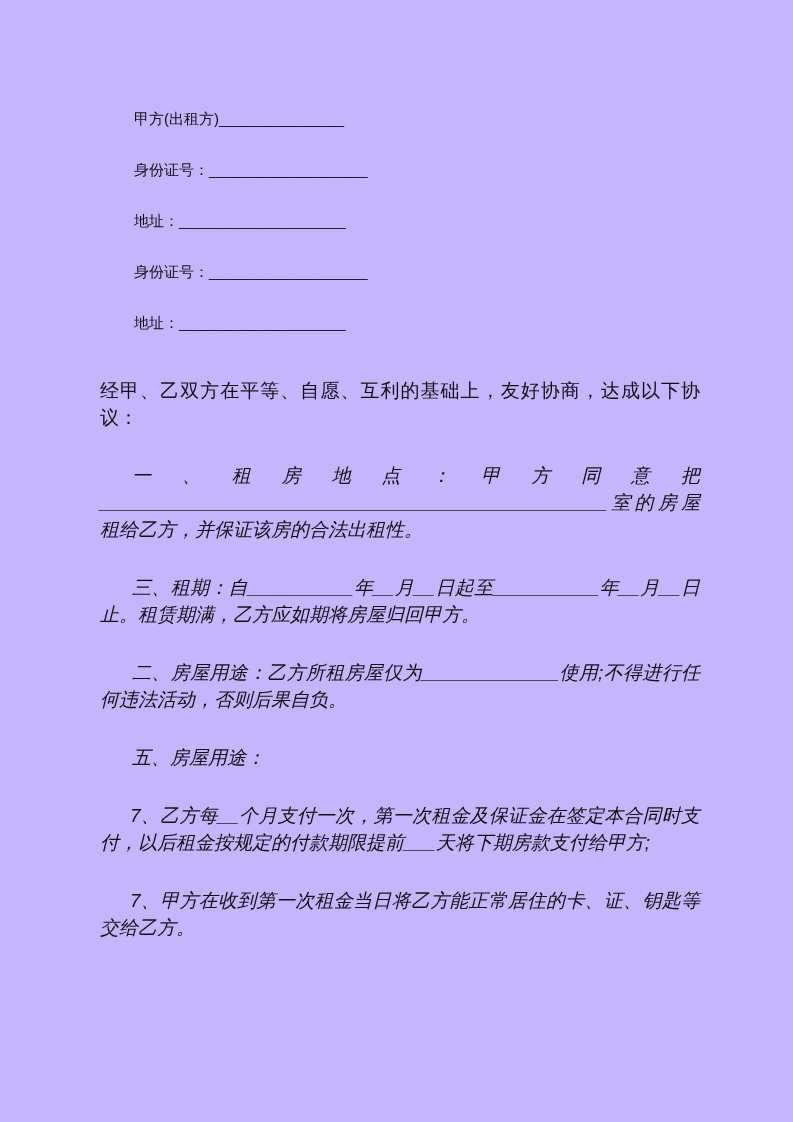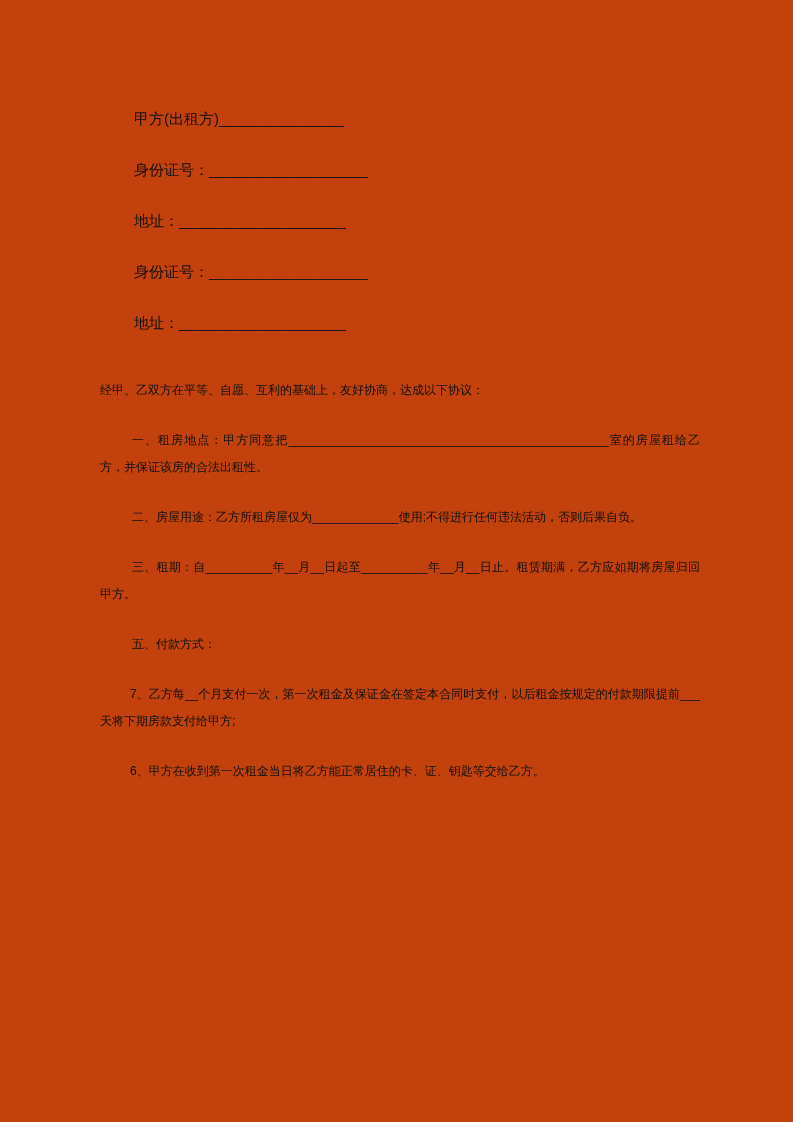--- a/index.html
+++ b/index.html
@@ -9,21 +9,21 @@
   }
   body {
     font-family: "Liberation Sans", "DejaVu Sans", sans-serif;
     color: #000000;
   }
   .page {
     position: relative;
     width: 793px;
     height: 1122px;
     margin: 0 auto;
-    background: #c2410c;
+    background: #c4b5fd;
     box-sizing: border-box;
     overflow: hidden;
   }
   .content {
     position: absolute;
     left: 100px;
     top: 108px;
     width: 600px;
   }
   
@@ -31,55 +31,55 @@
     height: 51px;
     padding-left: 34px;
     font-size: 15px;
     line-height: 22px;
     color: #111111;
     white-space: pre;
   }
   .para {
     margin-top: 6px;
     margin-bottom: 6px;
-    font-size: 12px;
+    font-size: 19px;
     line-height: 27px;
     color: #111111;
     text-align: justify;
   }
   .para.indent {
     text-indent: 32px;
   }
   .para.indent2 {
     text-indent: 30px;
   }
-  .gap-md { margin-top: 23px; }
+  .gap-md { margin-top: 31px; font-style: italic; }
   .gap-sm { margin-top: 14px; }
 </style>
 </head>
 <body>
 
 <div class="page">
   <div class="content">
 
     <div class="party-row">甲方(出租方)_______________</div>
     <div class="party-row">身份证号：___________________</div>
     <div class="party-row">地址：____________________</div>
     <div class="party-row">身份证号：___________________</div>
     <div class="party-row">地址：____________________</div>
 
     <p class="para gap-sm">经甲、乙双方在平等、自愿、互利的基础上，友好协商，达成以下协议：</p>
 
     <p class="para indent gap-md">一、租房地点：甲方同意把________________________________________________室的房屋租给乙方，并保证该房的合法出租性。</p>
 
+    <p class="para indent gap-md">三、租期：自__________年__月__日起至__________年__月__日止。租赁期满，乙方应如期将房屋归回甲方。</p>
+
     <p class="para indent gap-md">二、房屋用途：乙方所租房屋仅为_____________使用;不得进行任何违法活动，否则后果自负。</p>
 
-    <p class="para indent gap-md">三、租期：自__________年__月__日起至__________年__月__日止。租赁期满，乙方应如期将房屋归回甲方。</p>
 
-
-    <p class="para indent gap-md">五、付款方式：</p>
+    <p class="para indent gap-md">五、房屋用途：</p>
 
     <p class="para indent2 gap-md">7、乙方每__个月支付一次，第一次租金及保证金在签定本合同时支付，以后租金按规定的付款期限提前___天将下期房款支付给甲方;</p>
 
-    <p class="para indent2 gap-md">6、甲方在收到第一次租金当日将乙方能正常居住的卡、证、钥匙等交给乙方。</p>
+    <p class="para indent2 gap-md">7、甲方在收到第一次租金当日将乙方能正常居住的卡、证、钥匙等交给乙方。</p>
 
   </div>
 </div>
 
 </body></html>

